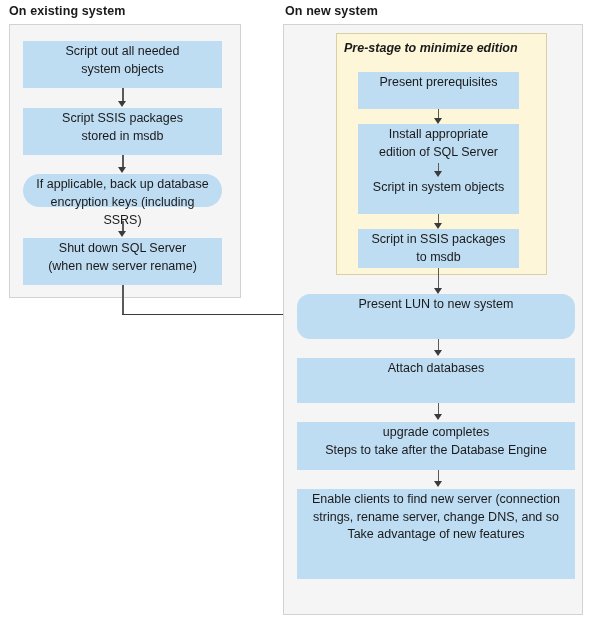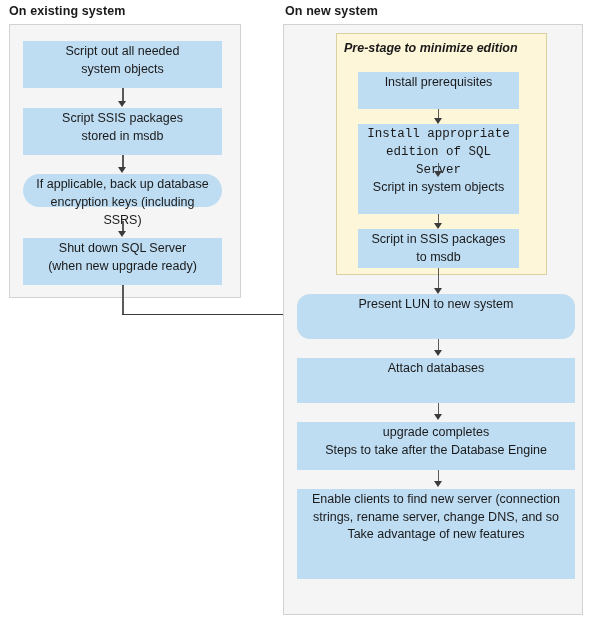--- a/index.html
+++ b/index.html
@@ -111,46 +111,46 @@
     <span>encryption keys (including SSRS)</span>
   </div>
 </div>
 
 <div class="vline" style="left:122px;top:221px;height:11px;"></div>
 <div class="arrow-down" style="left:118.3px;top:231px;"></div>
 
 <div class="node" style="left:23px;top:238px;width:199px;height:47px;">
   <div>
     <span>Shut down SQL Server</span>
-    <span>(when new upgrade ready)</span>
+    <span>(when new server rename)</span>
   </div>
 </div>
 
 <div class="vline" style="left:122px;top:285px;height:30px;"></div>
 <div class="hline" style="left:122px;top:313.5px;width:168px;"></div>
 <div class="arrow-right" style="left:290px;top:310px;"></div>
 
 <div class="panel-label" style="left:285px;top:4px;">On new system</div>
 
 <div class="panel" style="left:283px;top:24px;width:300px;height:591px;"></div>
 
 <div class="prestage" style="left:336px;top:33px;width:211px;height:242px;"></div>
 
 <div class="prestage-title" style="left:344px;top:41px;">Pre-stage to minimize edition</div>
 
 <div class="node" style="left:358px;top:72px;width:161px;height:37px;">
   <div>
-    <span>Install prerequisites</span>
+    <span>Present prerequisites</span>
   </div>
 </div>
 
 <div class="vline" style="left:437.5px;top:109px;height:10px;"></div>
 <div class="arrow-down" style="left:433.8px;top:118px;"></div>
 
-<div class="node" style="left:358px;top:124px;width:161px;height:56px;font-family:Liberation Mono, monospace;">
+<div class="node" style="left:358px;top:124px;width:161px;height:56px;">
   <div>
     <span>Install appropriate</span>
     <span>edition of SQL Server</span>
   </div>
 </div>
 
 <div class="vline" style="left:437.5px;top:163px;height:9px;"></div>
 <div class="arrow-down" style="left:433.8px;top:171px;"></div>
 
 <div class="node" style="left:358px;top:177px;width:161px;height:37px;">

